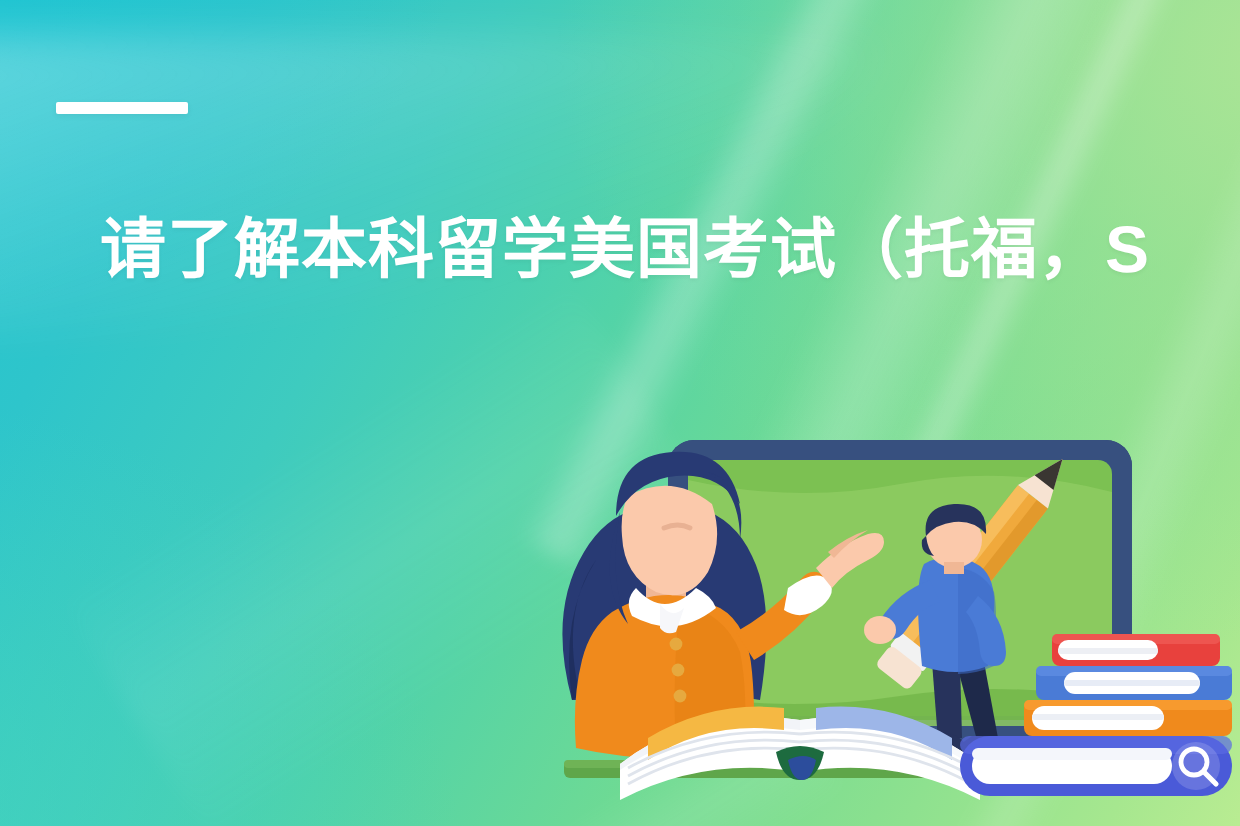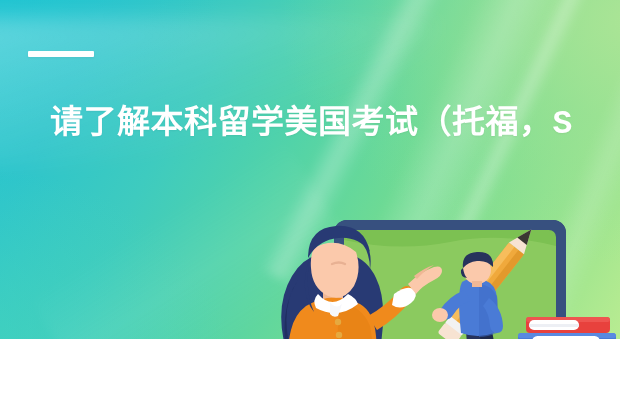--- a/index.html
+++ b/index.html
@@ -4,23 +4,23 @@
 <title>Education Banner</title>
 <style>
   html, body {
     margin: 0;
     padding: 0;
     background: #ffffff;
   }
   #banner {
     position: relative;
     width: 620px;
-    height: 339px;
+    height: 413px;
     overflow: hidden;
-    font-family: Liberation Mono, monospace;
+    font-family: Liberation Sans, sans-serif;
   }
 
   
   .bg-base {
     position: absolute;
     inset: 0;
     background: linear-gradient(118deg,
         #24c6cf 0%,
         #2ec5cb 14%,
         #3ecbbf 30%,

